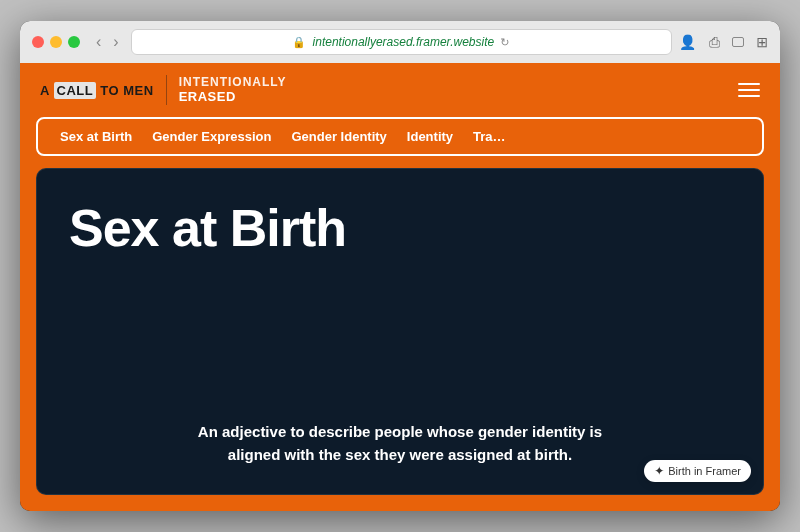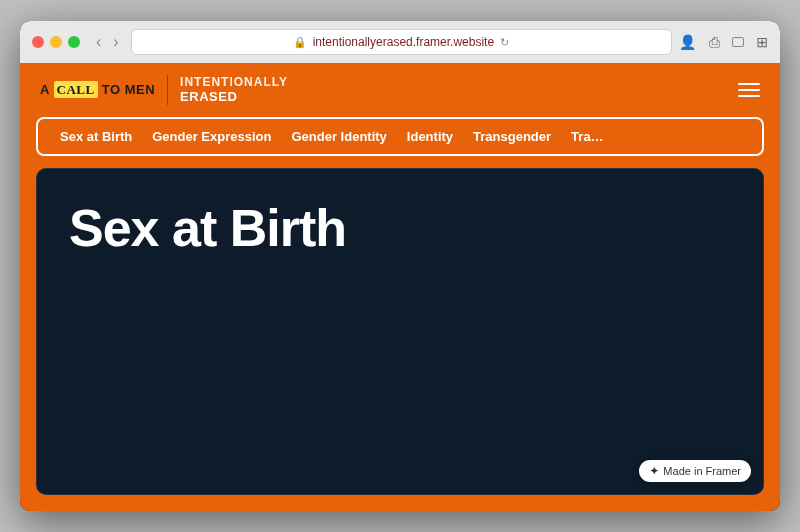--- a/index.html
+++ b/index.html
@@ -88,22 +88,23 @@
       color: #333;
       text-align: center;
       display: flex;
       align-items: center;
       justify-content: center;
       gap: 6px;
       border: 1px solid #d0d0d0;
     }
 
     .url-text {
-      color: #7f1d1d;
+      color: #15803d;
       font-size: 12px;
+      font-style: italic;
     }
 
     .url-icon {
       color: #888;
       font-size: 11px;
     }
 
     
     .website-content {
       background: #e8620a;
@@ -298,46 +299,46 @@
         <span class="window-icon"></span>
         <span>⊞</span>
       </div>
     </div>
   </div>
 
   <div class="website-content">
 
     <div class="site-header">
       <div class="site-logo">
-        <div class="logo-left">A <span style="background:#fde047;color:#1a1a1a;padding:1px 3px;border-radius:2px;font-family:Liberation Serif, serif;">CALL</span> TO MEN</div>
+        <div class="logo-left">A <span style="background:#e5e5e5;color:#1a1a1a;padding:1px 3px;border-radius:2px;">CALL</span> TO MEN</div>
         <div class="logo-divider"></div>
         <div class="logo-right">
           <span class="intentionally">INTENTIONALLY</span>
           <span>ERASED</span>
         </div>
       </div>
       <div class="hamburger">
         <span></span>
         <span></span>
         <span></span>
       </div>
     </div>
 
     <div class="nav-tabs">
       <div class="nav-tabs-inner">
         <span class="nav-tab-item active">Sex at Birth</span>
         <span class="nav-tab-item">Gender Expression</span>
         <span class="nav-tab-item">Gender Identity</span>
         <span class="nav-tab-item">Identity</span>
-        <span class="nav-tab-item">Transgender</span>
         <span class="nav-tab-item">Tra…</span>
       </div>
     </div>
 
     <div class="main-card">
       <div class="card-title">Sex at Birth</div>
+      <div class="card-description">An adjective to describe people whose gender identity is<br>aligned with the sex they were assigned at birth.</div>
       <div class="framer-badge">
         <span class="framer-badge-icon">✦</span>
-        <span>Made in Framer</span>
+        <span>Birth in Framer</span>
       </div>
     </div>
   </div>
 </div>
 
 </body></html>

